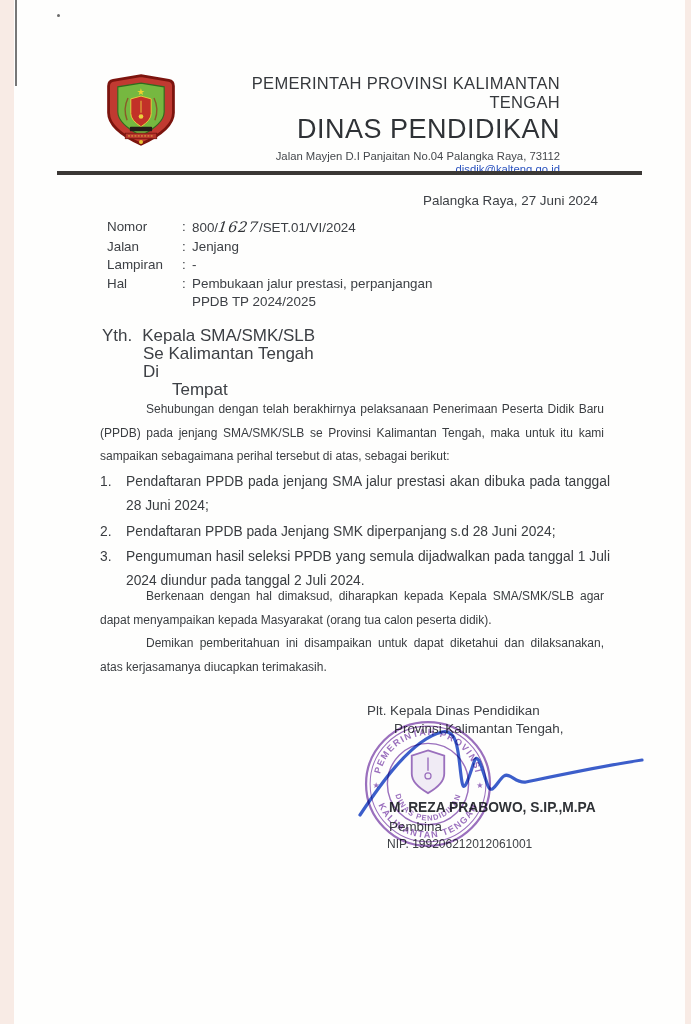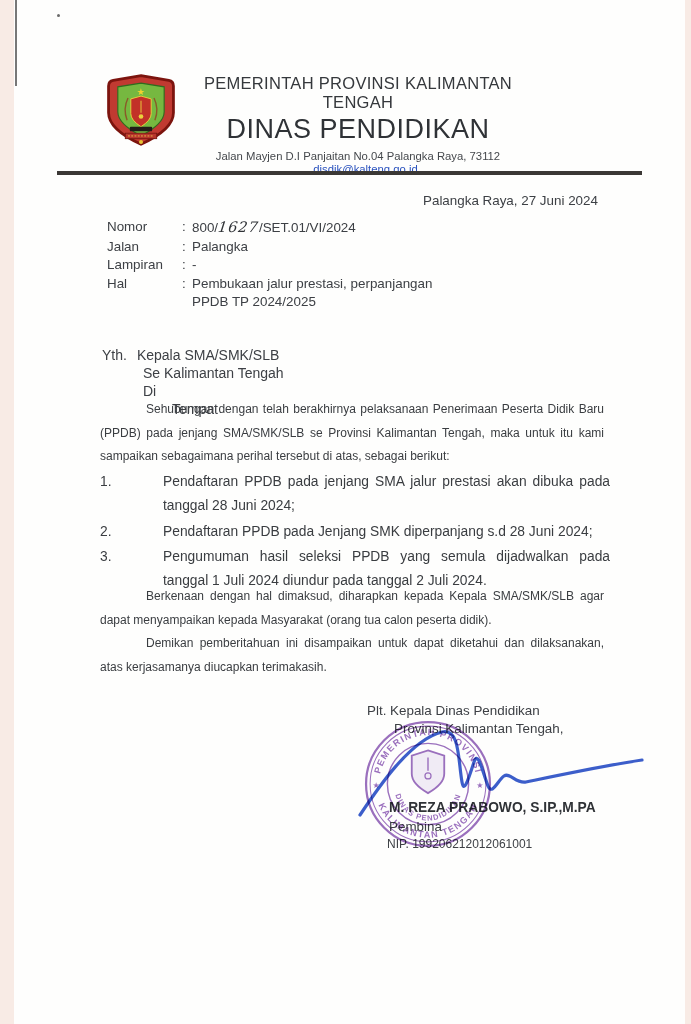--- a/index.html
+++ b/index.html
@@ -4,54 +4,54 @@
 <style>
   html,body{margin:0;padding:0;background:#e9e2de;}
   .scan{position:relative;width:691px;height:1024px;background:#f8ebe5;overflow:hidden;
         font-family:"Liberation Sans", sans-serif;color:#3d4045;}
   .paper{position:absolute;left:14px;right:6px;top:0;bottom:0;background:#fefefd;}
   .scan-edge-line{position:absolute;left:15px;top:0;width:2px;height:86px;background:#4a4a4a;opacity:.75;}
   .scan-dot{position:absolute;left:57px;top:14px;width:3px;height:3px;background:#6a6a6a;border-radius:50%;}
 
   
   .logo{position:absolute;left:102px;top:72px;width:78px;height:76px;}
-  .lh-text{position:absolute;left:172px;top:74px;width:372px;text-align:center;line-height:1.18;}
+  .lh-text{position:absolute;left:188px;top:74px;width:372px;text-align:right;line-height:1.18;}
   .lh-gov{font-size:16.5px;letter-spacing:.3px;color:#35383c;}
   .lh-agency{font-size:27px;letter-spacing:.5px;color:#2f3236;margin-top:1px;}
   .lh-addr{font-size:11.3px;margin-top:4px;color:#45484c;}
   .lh-contact{font-size:11.3px;color:#45484c;}
   .lh-email{font-size:11.3px;}
   .lh-email a{color:#2a52be;text-decoration:underline;padding-left:15px;}
   .divider{position:absolute;left:57px;top:171px;width:585px;height:4px;background:#3b3835;}
 
   
   .dateline{position:absolute;left:423px;top:193px;font-size:13.4px;}
   .meta{position:absolute;left:107px;top:218px;font-size:13.4px;line-height:18.5px;}
   .meta-row{display:flex;}
   .meta-label{width:75px;}
   .meta-colon{width:10px;}
   .handwritten{font-family:"DejaVu Serif", serif;font-style:italic;display:inline-block;
                transform:skewX(-7deg);font-size:14.5px;letter-spacing:1px;color:#2f3236;}
   .hal-lines div{line-height:18.5px;}
 
   
-  .recipient{position:absolute;left:102px;top:346px;font-size:14px;line-height:18px;}
+  .recipient{position:absolute;left:102px;top:327px;font-size:17px;line-height:18px;}
   .recipient .r1{display:flex;gap:10px;}
   .recipient .ind{margin-left:41px;}
   .recipient .ind2{margin-left:70px;}
 
   
   .body-block{position:absolute;left:100px;width:504px;font-size:12px;line-height:23.5px;
               text-align:justify;color:#3a3d41;}
   .p1{top:398px;} .p2{top:585px;} .p3{top:632px;}
   .indent{text-indent:46px;}
   .list{position:absolute;left:100px;top:470px;width:510px;font-size:13.8px;line-height:23.8px;color:#3a3d41;}
   .list-item{display:flex;margin-bottom:2px;}
   .list-num{width:26px;flex:0 0 26px;}
-  .list-text{flex:1;text-align:justify;margin-left:37px;}
+  .list-text{flex:1;text-align:justify;}
 
   
   .sig-title1{position:absolute;left:367px;top:703px;font-size:13.4px;}
   .sig-title2{position:absolute;left:394px;top:721px;font-size:13.4px;}
   .sig-name{position:absolute;left:389px;top:800px;font-size:13.8px;font-weight:bold;color:#2f3236;}
   .sig-rank{position:absolute;left:389px;top:819px;font-size:13.4px;}
   .sig-nip{position:absolute;left:387px;top:837px;font-size:12px;}
 
   .stamp{position:absolute;left:362px;top:718px;width:132px;height:132px;opacity:.78;
          mix-blend-mode:multiply;pointer-events:none;}
@@ -93,21 +93,21 @@
 
   <div class="meta">
     <div class="meta-row">
       <span class="meta-label">Nomor</span>
       <span class="meta-colon">:</span>
       <span><span>800/</span><span class="handwritten">1627</span><span>/SET.01/VI/2024</span></span>
     </div>
     <div class="meta-row">
       <span class="meta-label">Jalan</span>
       <span class="meta-colon">:</span>
-      <span>Palangka</span>
+      <span>Jenjang</span>
     </div>
     <div class="meta-row">
       <span class="meta-label">Lampiran</span>
       <span class="meta-colon">:</span>
       <span>-</span>
     </div>
     <div class="meta-row">
       <span class="meta-label">Hal</span>
       <span class="meta-colon">:</span>
       <span class="hal-lines">

